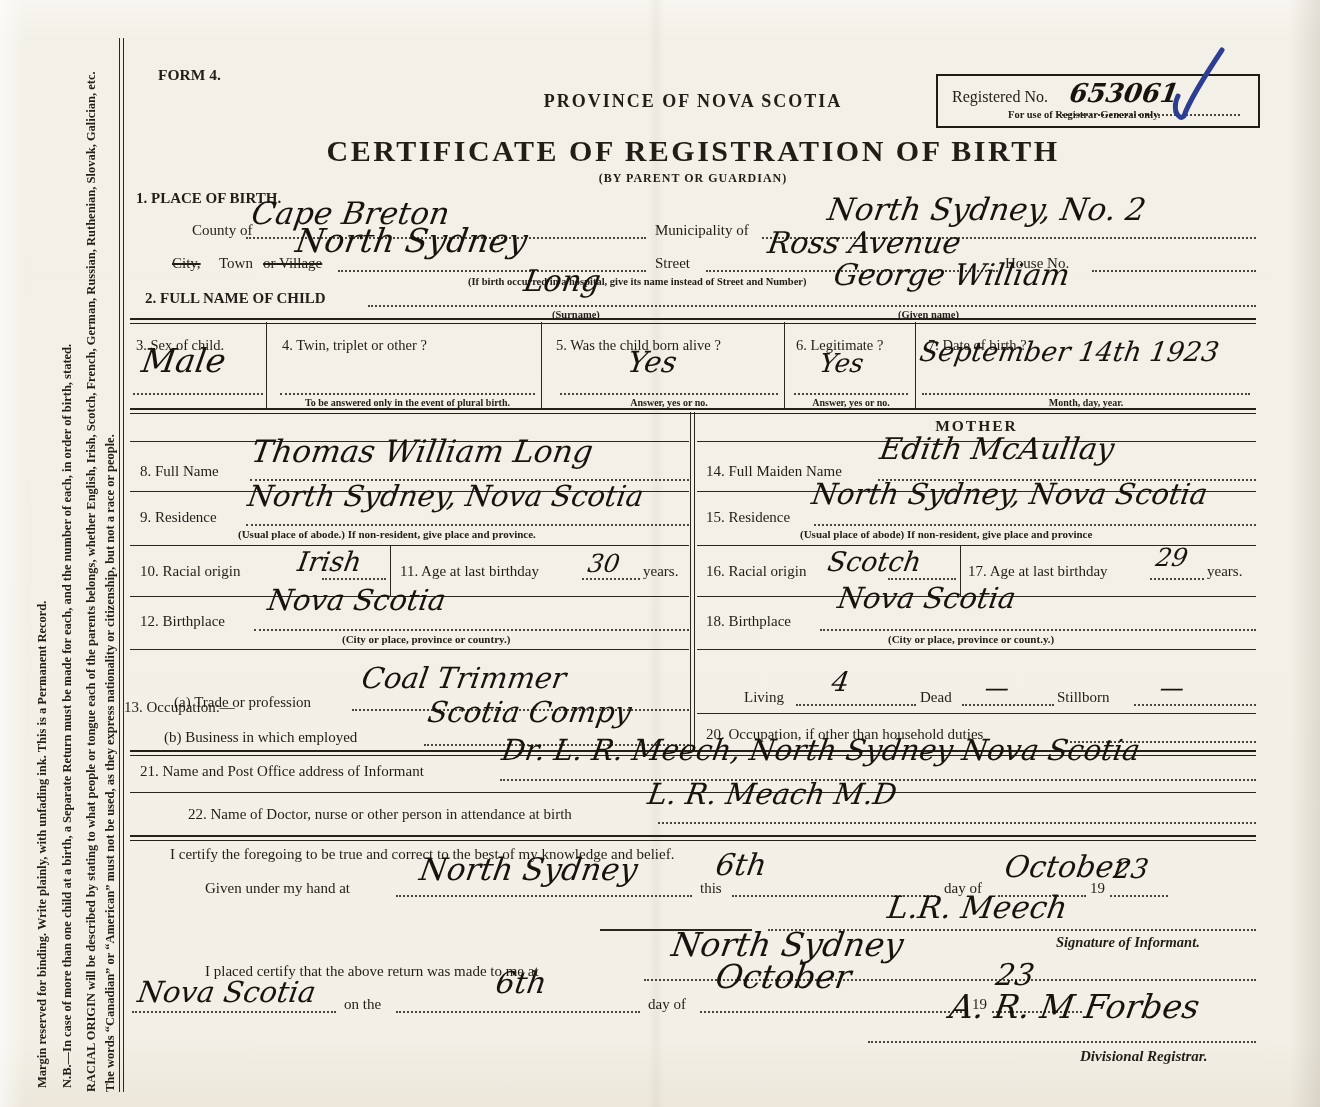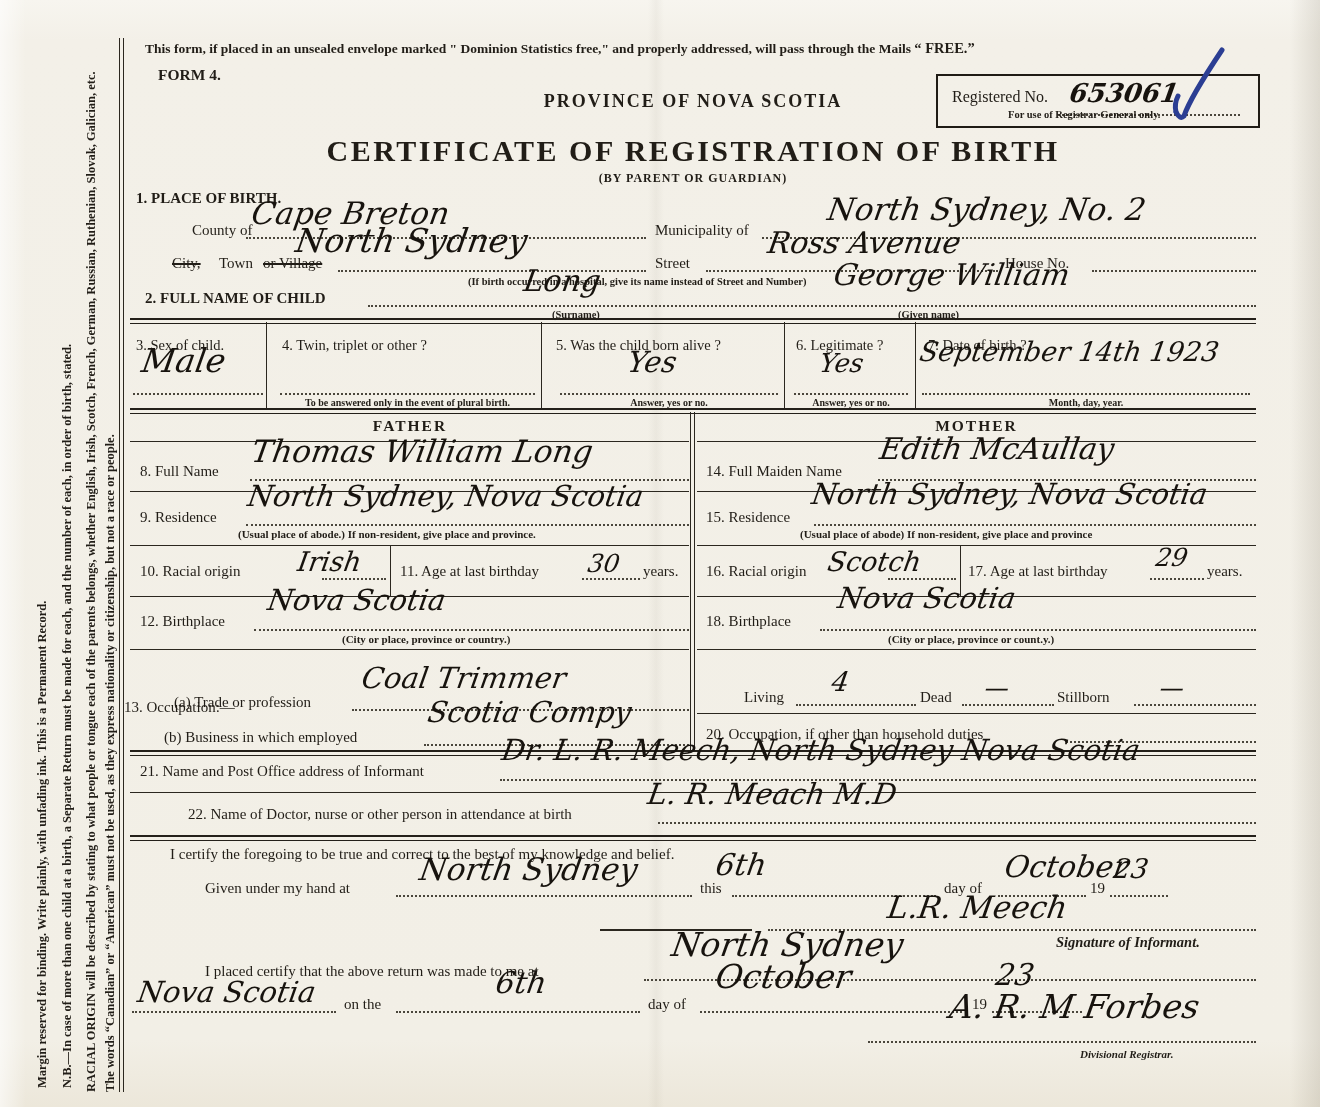--- a/index.html
+++ b/index.html
@@ -35,24 +35,20 @@
 <body>
 
 <div class="page">
   <div class="fold"></div>
 
   <div class="mtxt" style="left:33px;top:48px;height:1040px;width:20px;">Margin reserved for binding.   Write plainly, with unfading ink.   This is a Permanent Record.</div>
   <div class="mtxt" style="left:58px;top:48px;height:1040px;width:20px;">N.B.—In case of more than one child at a birth, a Separate Return must be made for each, and the number of each, in order of birth, stated.</div>
   <div class="mtxt" style="left:82px;top:48px;height:1044px;width:40px;">RACIAL ORIGIN will be described by stating to what people or tongue each of the parents belongs, whether English, Irish, Scotch, French, German, Russian, Ruthenian, Slovak, Galician, etc.   The words “Canadian” or “American” must not be used, as they express nationality or citizenship, but not a race or people.</div>
   <div class="vlnd" style="left:119px;top:38px;height:1054px;"></div>
 
-  <div class="lbl b" style="left:145px;top:41px;font-size:13.5px;">
-    <span>This form, if placed in an unsealed envelope marked " Dominion Statistics free," and properly addressed, will pass through the Mails</span>
-    <span style="font-size:14.5px;">“ FREE.”</span>
-  </div>
   <div class="lbl b" style="left:158px;top:66px;font-size:15.5px;">FORM 4.</div>
   <div class="lbl b ctr" style="left:130px;top:92px;width:1126px;font-size:18px;letter-spacing:2px;">PROVINCE OF NOVA SCOTIA</div>
 
   <div class="regbox">
     <span class="lbl" style="left:14px;top:12px;font-size:16px;">Registered No.</span>
     <span class="dot" style="left:120px;top:38px;width:182px;"></span>
     <span class="hw b" style="left:132px;top:4px;font-size:26px;">653061</span>
     <span class="lbl xs" style="left:70px;top:33px;">For use of Registrar General only.</span>
     <svg style="position:absolute;left:228px;top:-30px;overflow:visible;" width="70" height="90">
       <path class="ink" d="M10 66 Q14 74 18 70 Q24 52 56 4"></path>
@@ -116,21 +112,20 @@
   <span class="hw" style="left:920px;top:338px;font-size:27px;">September 14th 1923</span>
 
   <span class="lbl xs ctr" style="left:280px;top:397px;width:255px;font-size:10px;">To be answered only in the event of plural birth.</span>
   <span class="lbl xs ctr" style="left:560px;top:397px;width:218px;font-size:10px;">Answer, yes or no.</span>
   <span class="lbl xs ctr" style="left:794px;top:397px;width:114px;font-size:10px;">Answer, yes or no.</span>
   <span class="lbl xs ctr" style="left:922px;top:397px;width:328px;font-size:10px;">Month, day, year.</span>
 
   <div class="dbl" style="left:130px;top:408px;width:1126px;"></div>
 
   <div class="vlnd" style="left:690px;top:412px;height:338px;"></div>
-  <div class="lbl b ctr" style="left:130px;top:417px;width:560px;font-size:15.5px;letter-spacing:2px;">FATHER</div>
   <div class="lbl b ctr" style="left:697px;top:417px;width:559px;font-size:15.5px;letter-spacing:2px;">MOTHER</div>
   <span class="sol" style="left:130px;top:441px;width:559px;"></span>
   <span class="sol" style="left:697px;top:441px;width:559px;"></span>
 
   <span class="lbl" style="left:140px;top:463px;">8.  Full Name</span>
   <span class="dot" style="left:250px;top:479px;width:439px;"></span>
   <span class="hw" style="left:252px;top:436px;font-size:31px;">Thomas William Long</span>
   <span class="sol" style="left:130px;top:491px;width:559px;"></span>
 
   <span class="lbl" style="left:140px;top:509px;">9.  Residence</span>
@@ -246,14 +241,14 @@
   <span class="hw" style="left:496px;top:968px;font-size:30px;">6th</span>
   <span class="lbl" style="left:648px;top:996px;">day of</span>
   <span class="dot" style="left:700px;top:1011px;width:262px;"></span>
   <span class="hw" style="left:716px;top:960px;font-size:33px;">October</span>
   <span class="lbl" style="left:972px;top:996px;">19</span>
   <span class="dot" style="left:992px;top:1011px;width:90px;"></span>
   <span class="hw" style="left:996px;top:960px;font-size:30px;">23</span>
 
   <span class="dot" style="left:868px;top:1041px;width:388px;"></span>
   <span class="hw" style="left:950px;top:990px;font-size:33px;">A. R. M Forbes</span>
-  <span class="lbl it" style="left:1080px;top:1048px;font-size:11px;font-style:italic;">Divisional Registrar.</span>
+  <span class="lbl it" style="left:1080px;top:1048px;font-size:15px;font-style:italic;">Divisional Registrar.</span>
 </div>
 
 </body></html>

